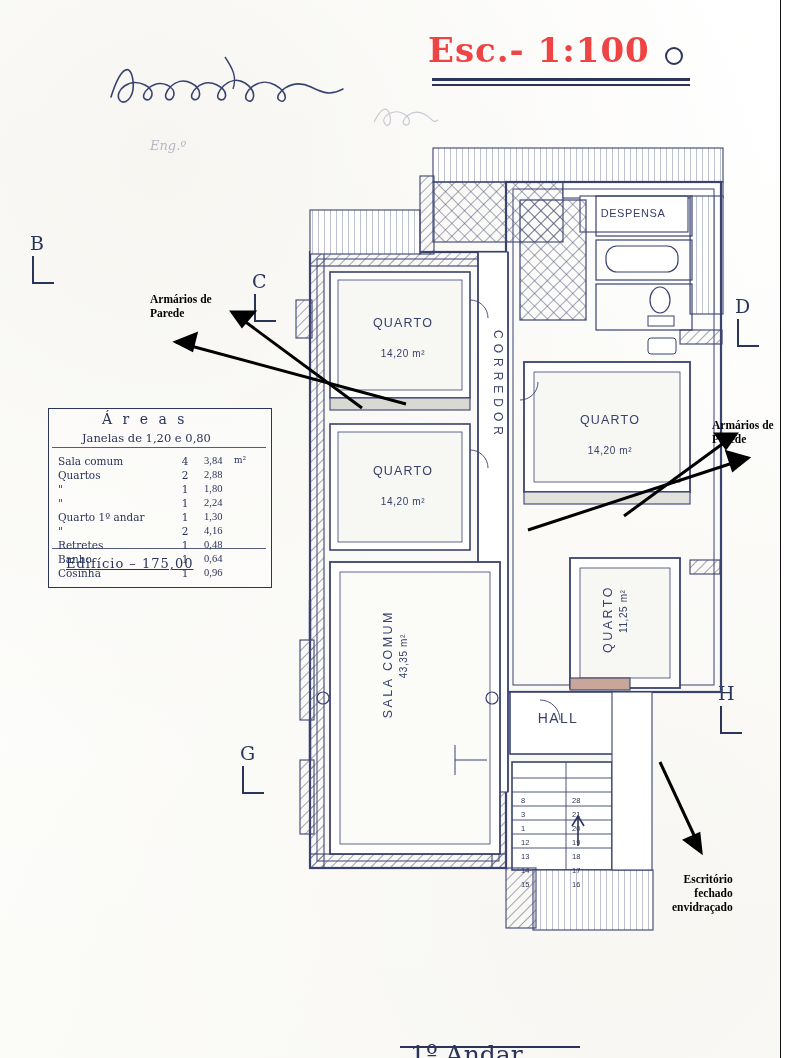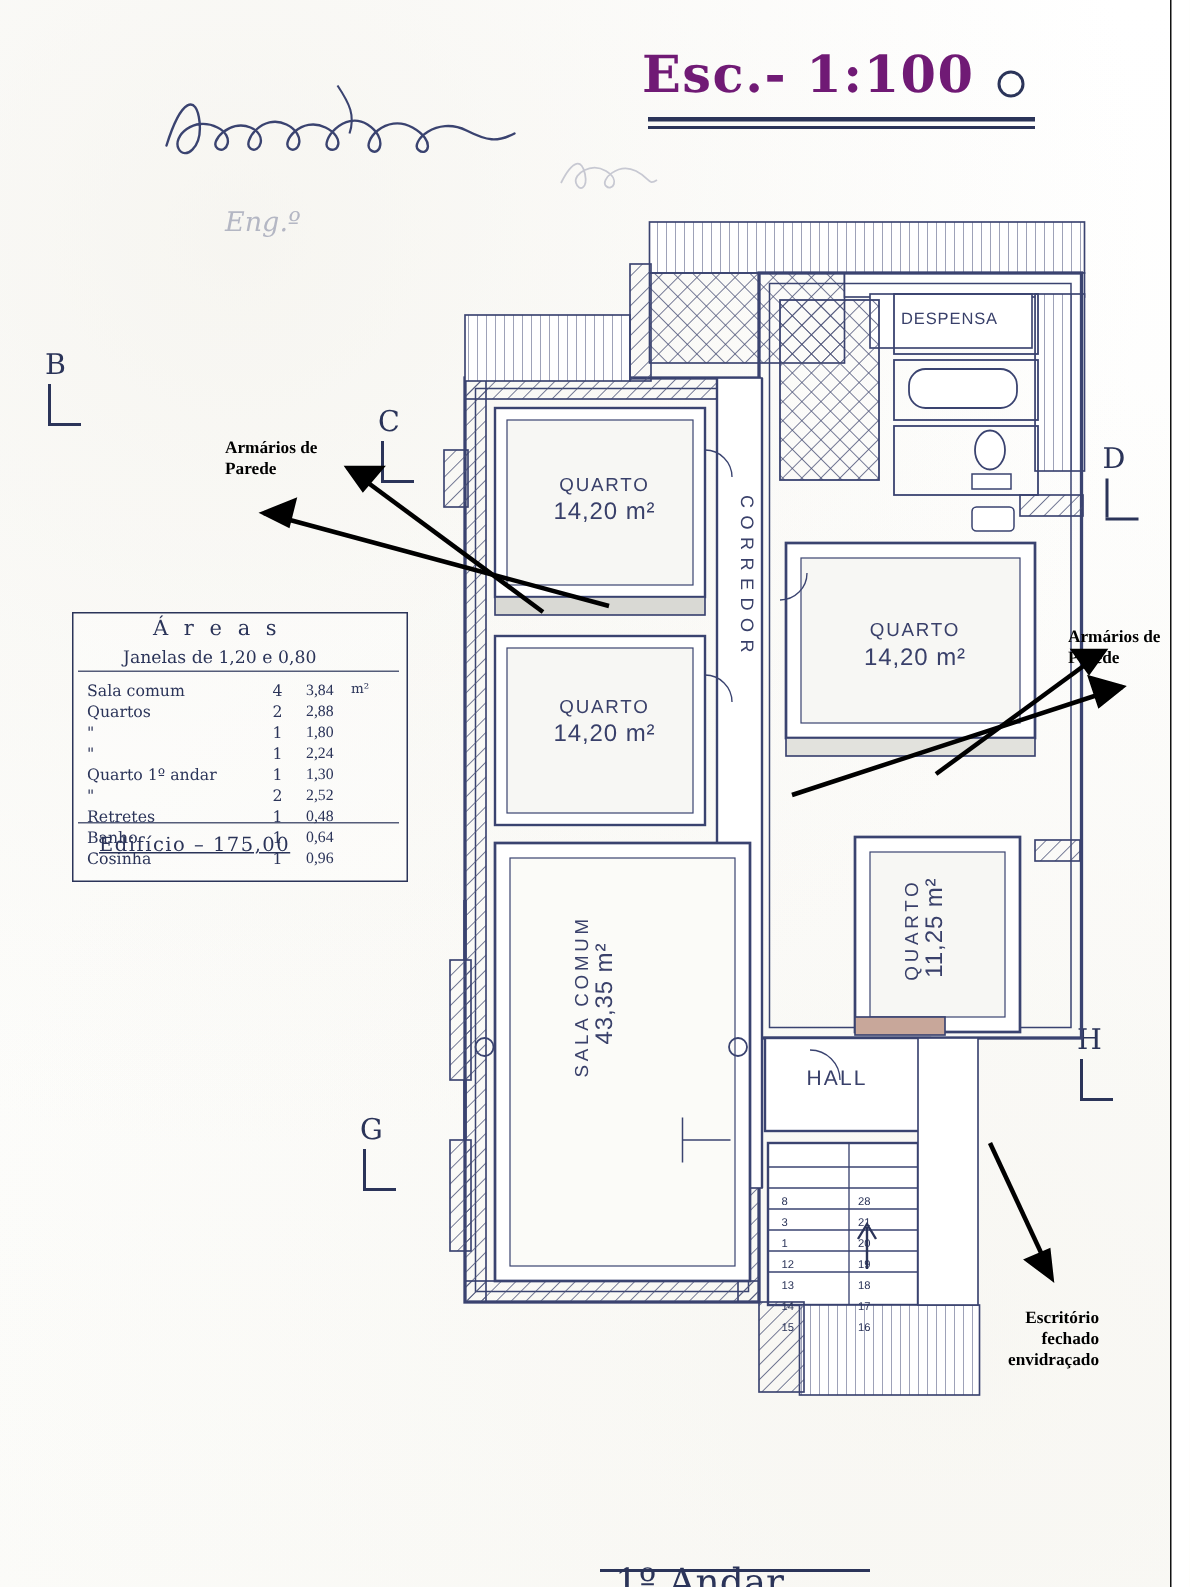--- a/index.html
+++ b/index.html
@@ -23,27 +23,27 @@
       radial-gradient(circle at 80% 85%, rgba(244,242,236,0.5), rgba(255,255,255,0) 60%),
       linear-gradient(#ffffff,#fbfbf8);
     pointer-events:none;
   }
   .abs{position:absolute;}
   .room{
     font-family:"Liberation Sans", sans-serif;
     font-size:12.5px;letter-spacing:1.2px;color:#39406a;
     text-align:center;line-height:16px;
   }
-  .room .area{font-size:16px;letter-spacing:0.6px;display:block;margin-top:3px;}
+  .room .area{font-size:10px;letter-spacing:0.6px;display:block;margin-top:15px;}
   
   #title{
     left:428px;top:30px;
     font-family:"DejaVu Serif", serif;
     font-size:34px;font-weight:bold;letter-spacing:1px;
-    color:#701a75;
+    color:#ef4444;
   }
   #title-underline{left:432px;top:78px;width:258px;height:3px;background:#2b3459;}
   #title-underline2{left:432px;top:84px;width:258px;height:1.5px;background:#2b3459;}
   #footer-title{
     left:410px;top:1040px;
     font-family:"DejaVu Serif", serif;
     font-size:25px;color:#2b3459;
   }
   #footer-underline{left:400px;top:1046px;width:180px;height:2px;background:#2b3459;}
   
@@ -110,21 +110,21 @@
   <div class="abs" style="left:665px;top:47px;width:14px;height:14px;border:2px solid #2b3459;border-radius:50%;"></div>
 
   <svg class="abs" style="left:105px;top:55px;" width="245" height="60" viewBox="0 0 245 60">
     <path d="M6,42 C16,10 26,8 28,26 C30,44 18,52 14,44 C10,36 24,22 40,30 C52,36 46,48 40,44
              C34,40 48,24 62,30 C74,35 68,48 62,44 C56,40 70,20 86,28 C100,35 94,48 88,44
              C82,40 96,22 112,30 C126,37 120,48 114,44 C108,40 124,18 140,28
              C154,37 148,50 142,45 C136,40 152,20 170,30 C186,39 180,50 174,45
              C168,40 186,22 206,32 C220,39 226,40 238,34" fill="none" stroke="#3a4370" stroke-width="1.6" stroke-linecap="round"></path>
     <path d="M120,2 C128,14 132,22 128,34" fill="none" stroke="#3a4370" stroke-width="1.4"></path>
   </svg>
-  <div class="abs sig faint" style="left:150px;top:138px;font-size:18px;">Eng.º</div>
+  <div class="abs sig faint" style="left:150px;top:138px;font-size:13px;">Eng.º</div>
   <svg class="abs faint" style="left:372px;top:100px;" width="70" height="32" viewBox="0 0 70 32">
     <path d="M2,22 C10,6 16,6 18,16 C20,26 14,28 12,22 C10,16 22,8 32,14 C42,20 36,28 32,24
              C28,20 40,8 52,14 C62,19 60,24 66,20" fill="none" stroke="#6b7090" stroke-width="1.2"></path>
   </svg>
 
   <div class="abs" id="areas-box"></div>
   <div class="abs" id="areas-title">Á r e a s</div>
   <div class="abs" id="areas-sub">Janelas de 1,20 e 0,80</div>
   <div class="abs" id="areas-rule"></div>
   <div class="abs" id="areas-rule2"></div>
@@ -153,21 +153,21 @@
             <td class="c-val">2,24</td>
           </tr>
           <tr>
             <td class="c-name">Quarto  1º andar</td>
             <td class="c-qty">1</td>
             <td class="c-val">1,30</td>
           </tr>
           <tr>
             <td class="c-name">"</td>
             <td class="c-qty">2</td>
-            <td class="c-val">2,52</td>
+            <td class="c-val">4,16</td>
           </tr>
           <tr>
             <td class="c-name">Retretes</td>
             <td class="c-qty">1</td>
             <td class="c-val">0,48</td>
           </tr>
           <tr>
             <td class="c-name">Banho</td>
             <td class="c-qty">1</td>
             <td class="c-val">0,64</td>

